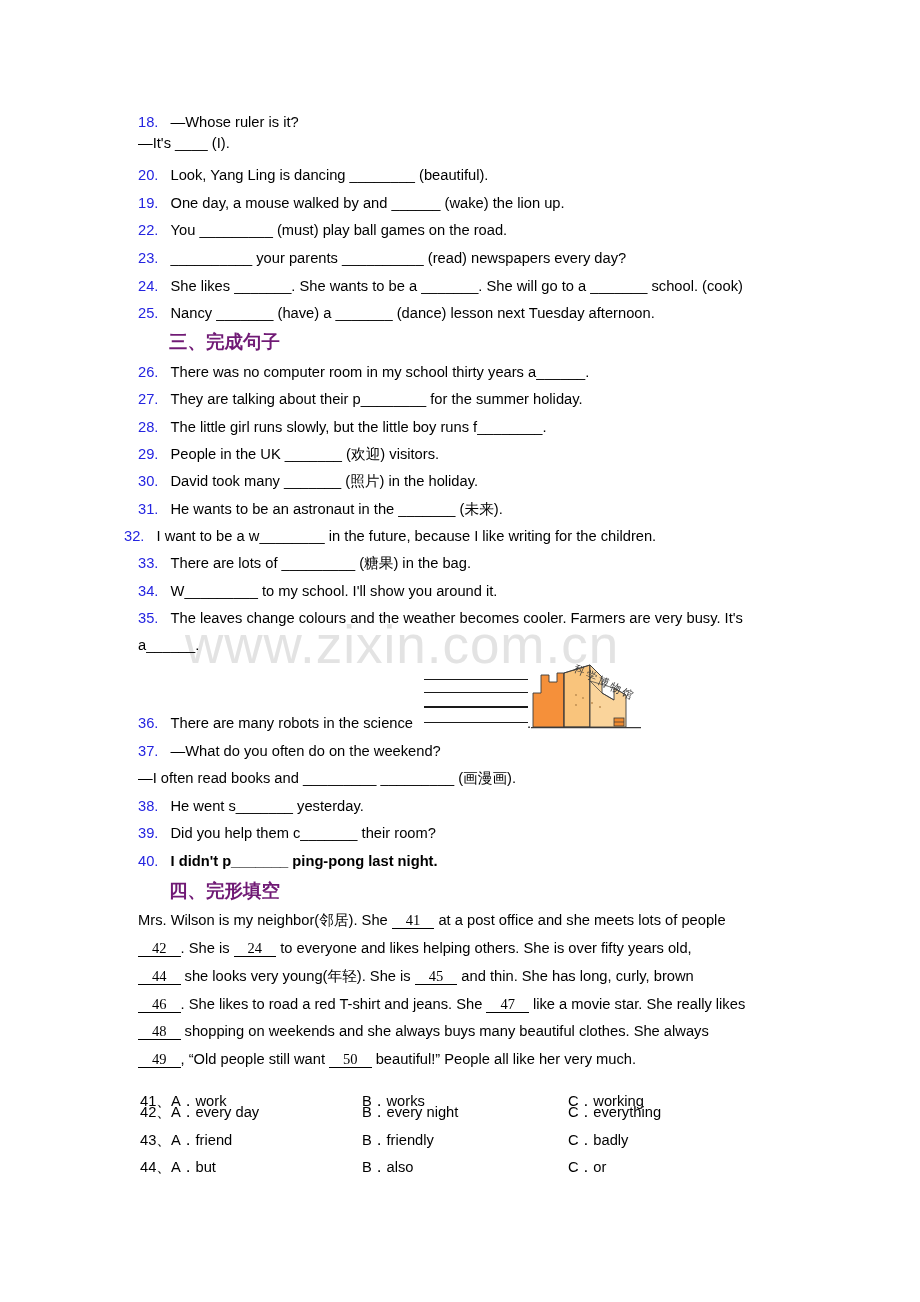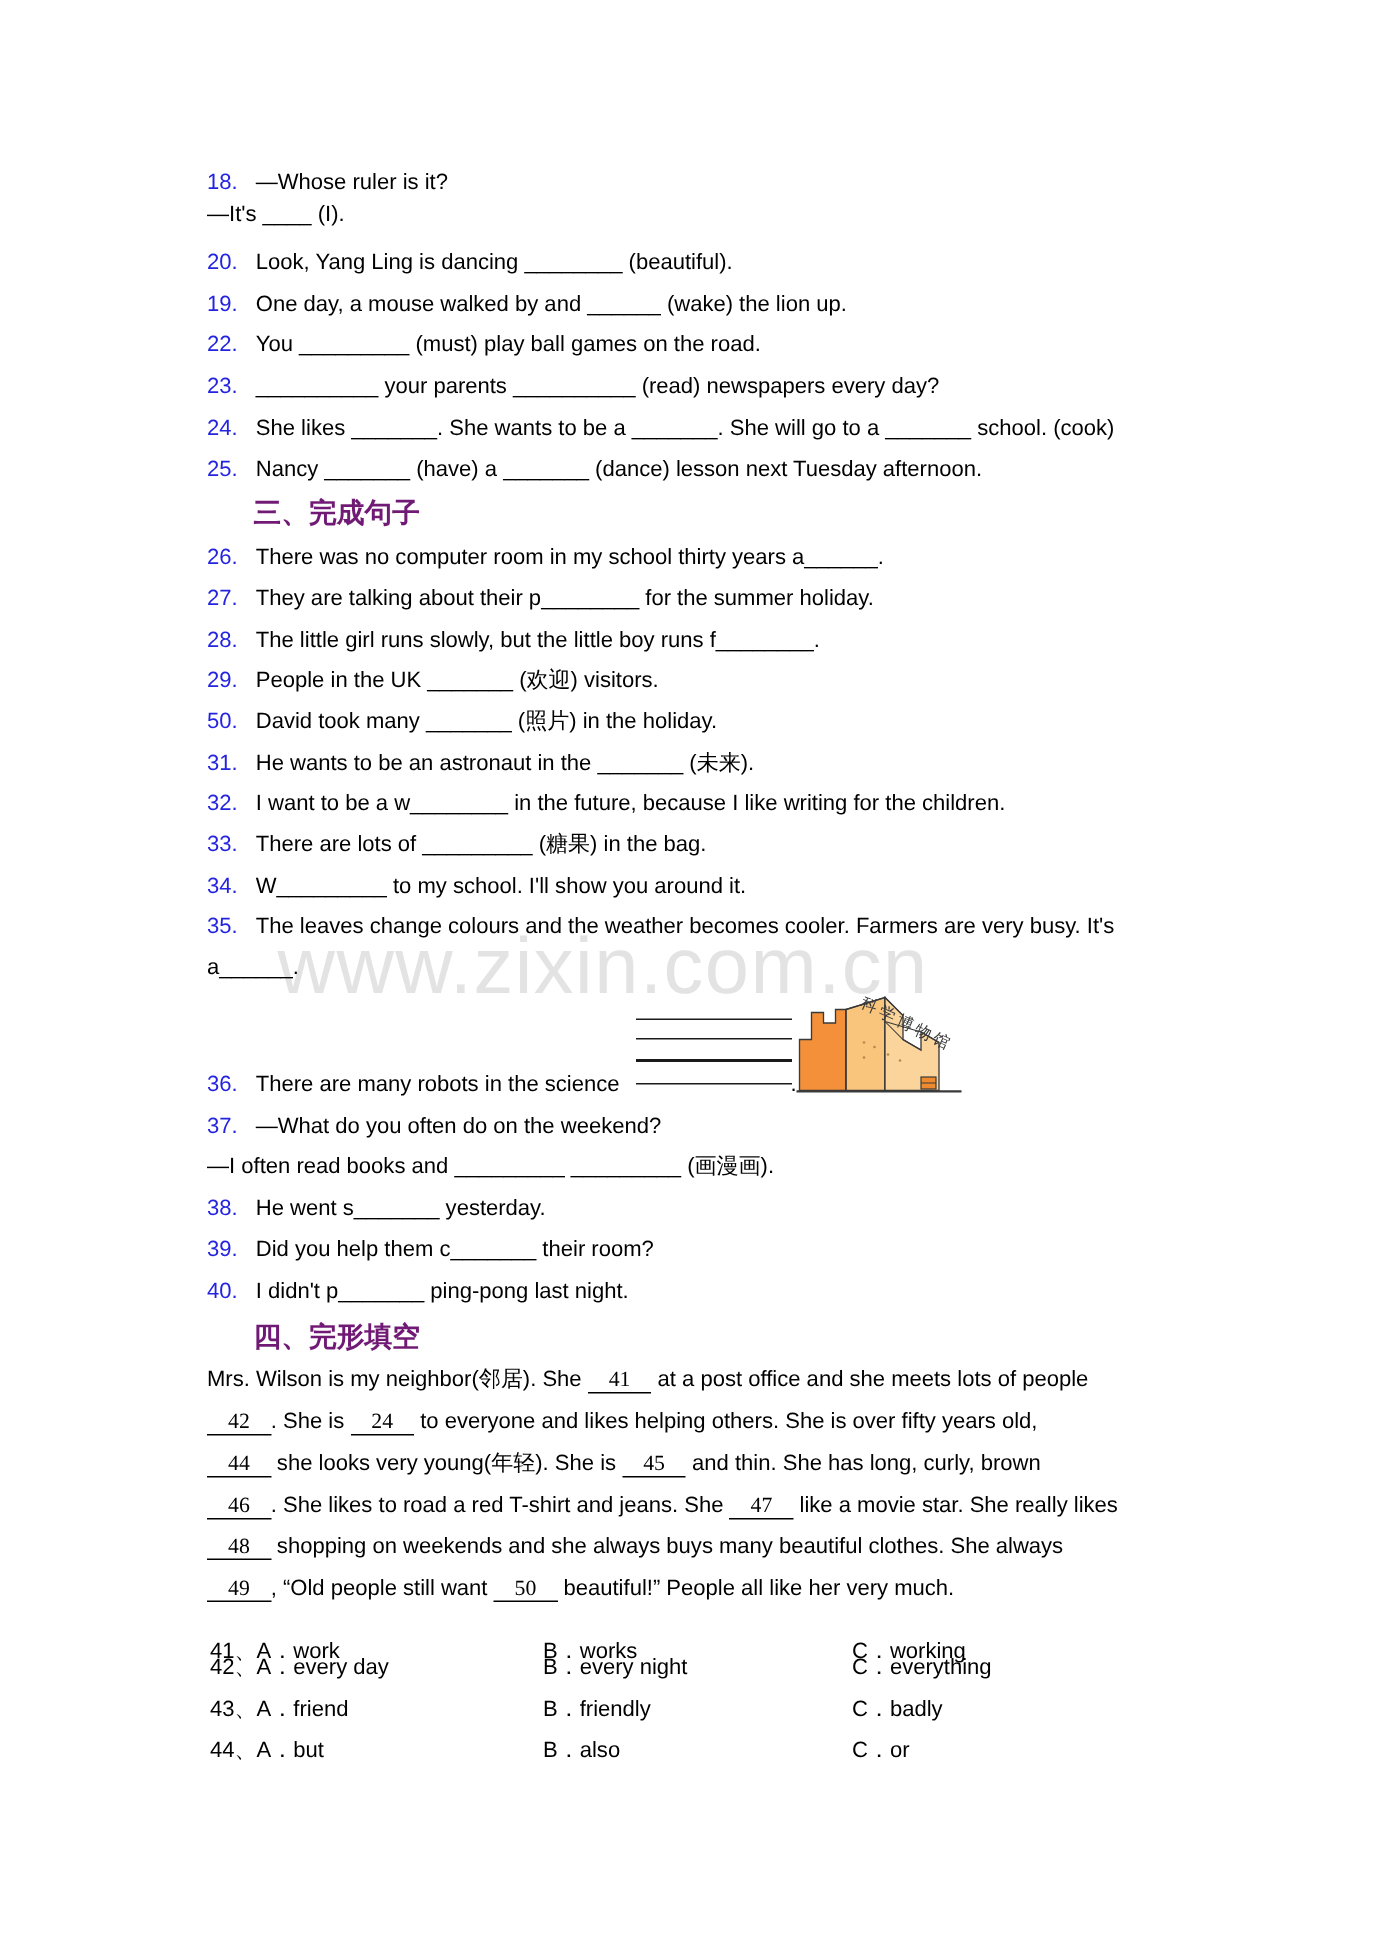--- a/index.html
+++ b/index.html
@@ -186,30 +186,30 @@
       <span class="qnum">28.</span>
       <span class="qtext" style="margin-left:8px;">The little girl runs slowly, but the little boy runs f________.</span>
     </div>
 
     <div class="q" style="left:138px; top:445px;">
       <span class="qnum">29.</span>
       <span class="qtext" style="margin-left:8px;">People in the UK _______ (欢迎) visitors.</span>
     </div>
 
     <div class="q" style="left:138px; top:472px;">
-      <span class="qnum">50.</span>
+      <span class="qnum">30.</span>
       <span class="qtext" style="margin-left:8px;">David took many _______ (照片) in the holiday.</span>
     </div>
 
     <div class="q" style="left:138px; top:500px;">
       <span class="qnum">31.</span>
       <span class="qtext" style="margin-left:8px;">He wants to be an astronaut in the _______ (未来).</span>
     </div>
 
-    <div class="q" style="left:138px; top:527px;">
+    <div class="q" style="left:124px; top:527px;">
       <span class="qnum">32.</span>
       <span class="qtext" style="margin-left:8px;">I want to be a w________ in the future, because I like writing for the children.</span>
     </div>
 
     <div class="q" style="left:138px; top:554px;">
       <span class="qnum">33.</span>
       <span class="qtext" style="margin-left:8px;">There are lots of _________ (糖果) in the bag.</span>
     </div>
 
     <div class="q" style="left:138px; top:582px;">
@@ -281,21 +281,21 @@
       <span class="qtext" style="margin-left:8px;">He went s_______ yesterday.</span>
     </div>
 
     <div class="q" style="left:138px; top:824px;">
       <span class="qnum">39.</span>
       <span class="qtext" style="margin-left:8px;margin-top:19px;">Did you help them c_______ their room?</span>
     </div>
 
     <div class="q" style="left:138px; top:852px;">
       <span class="qnum">40.</span>
-      <span class="qtext" style="margin-left:8px;">I didn't p_______ ping-pong last night.</span>
+      <span class="qtext" style="margin-left:8px;font-weight:bold;">I didn't p_______ ping-pong last night.</span>
     </div>
 
     <div class="heading" style="left:138px; top:878px;">四、完形填空</div>
 
     <div class="cloze" style="left:138px; top:911px;">
       <span>Mrs. Wilson is my neighbor(邻居). She </span><span class="blankno">41</span><span> at a post office and she meets lots of people</span>
     </div>
 
     <div class="cloze" style="left:138px; top:939px;">
       <span class="blankno">42</span><span>. She is </span><span class="blankno">24</span><span> to everyone and likes helping others. She is over fifty years old,</span>

